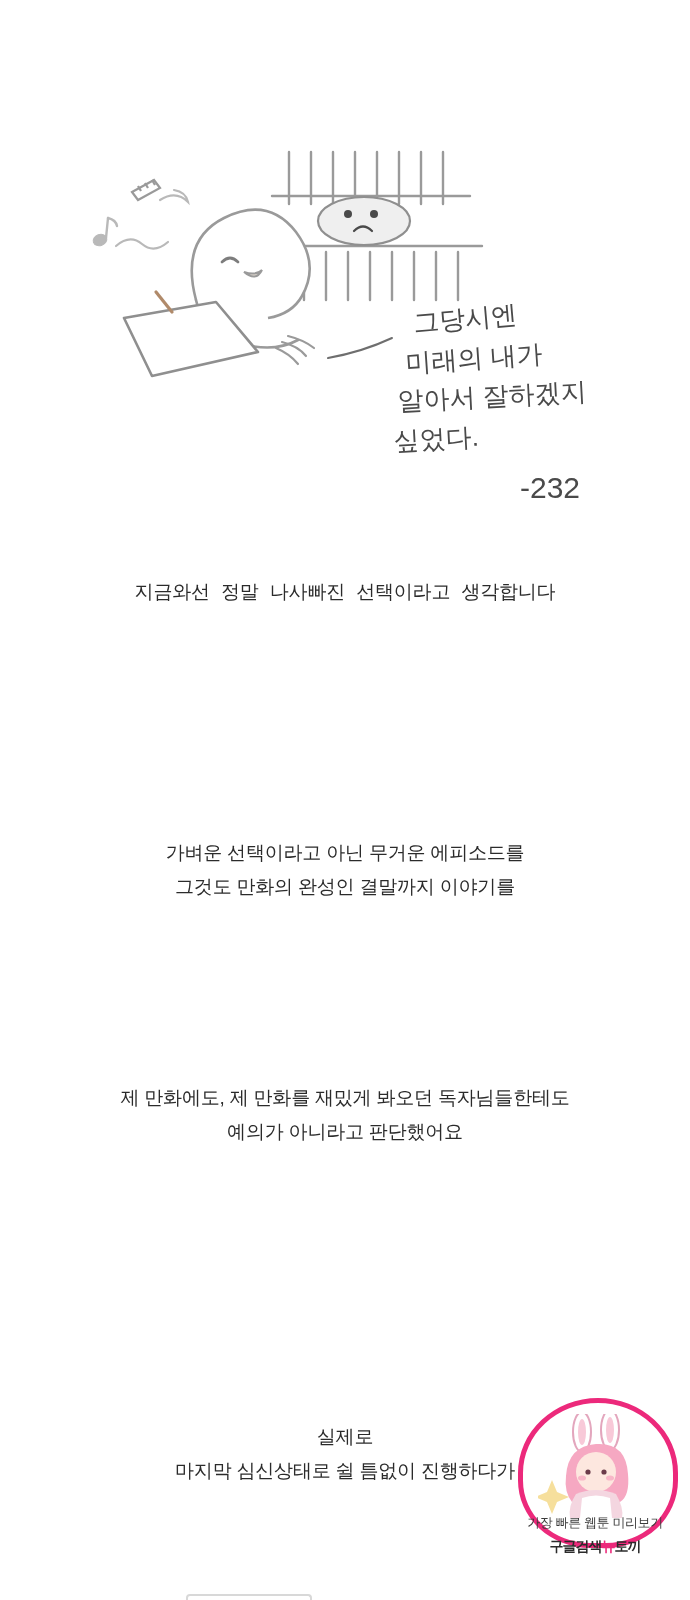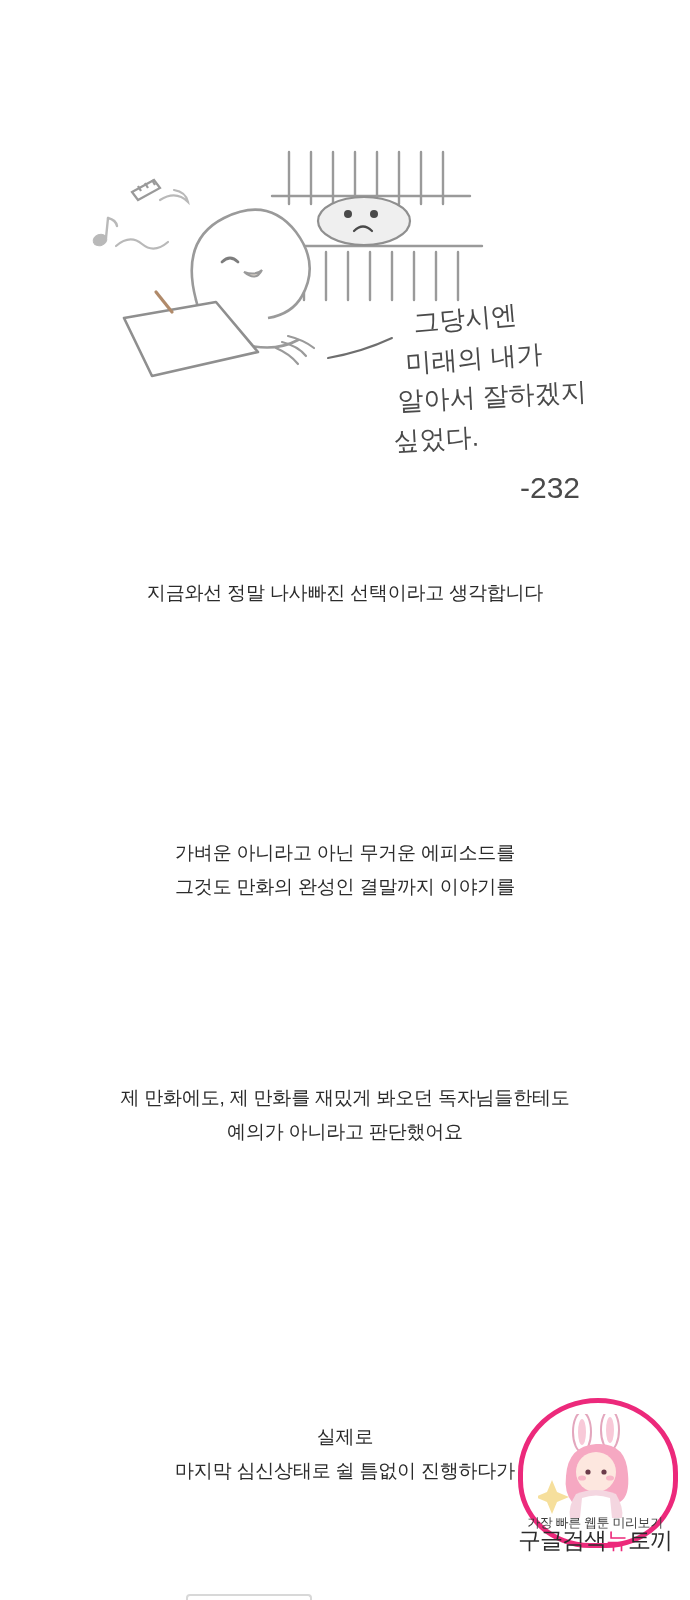--- a/index.html
+++ b/index.html
@@ -43,21 +43,21 @@
     color: #2b2b2b;
     font-size: 19px;
     line-height: 34px;
     letter-spacing: -0.2px;
   }
   .narration .line {
     display: block;
     white-space: nowrap;
   }
 
-  .n1 { top: 576px; }
+  .n1 { top: 576px; font-family: Liberation Mono, monospace; }
   .n2 { top: 836px; }
   .n3 { top: 1048px; margin-top: 33px; }
   .n4 { top: 1420px; }
 
   
   .watermark {
     position: absolute;
     right: 6px;
     bottom: 28px;
     width: 190px;
@@ -90,22 +90,22 @@
     font-size: 13px;
     color: #3b3b3b;
     letter-spacing: -0.4px;
   }
   .wm-brand {
     position: absolute;
     right: 10px;
     bottom: 16px;
     width: 158px;
     text-align: center;
-    font-size: 23px;
-    font-weight: normal;
+    font-size: 14px;
+    font-weight: bold;
     letter-spacing: -1px;
     color: #2b2b2b;
   }
   .wm-brand .hl { color: #ec297b; }
 
   
   .bottom-sliver {
     position: absolute;
     left: 186px;
     bottom: 0;
@@ -197,21 +197,21 @@
         <text x="520" y="498" font-size="30">-232</text>
       </g>
     </svg>
   </div>
 
   <div class="narration n1">
     <span class="line">지금와선 정말 나사빠진 선택이라고 생각합니다</span>
   </div>
 
   <div class="narration n2">
-    <span class="line">가벼운 아니라고 아닌 무거운 에피소드를</span>
+    <span class="line">가벼운 선택이라고 아닌 무거운 에피소드를</span>
     <span class="line">그것도 만화의 완성인 결말까지 이야기를</span>
   </div>
 
   <div class="narration n3">
     <span class="line">제 만화에도, 제 만화를 재밌게 봐오던 독자님들한테도</span>
     <span class="line">예의가 아니라고 판단했어요</span>
   </div>
 
   <div class="narration n4">
     <span class="line">실제로</span>

